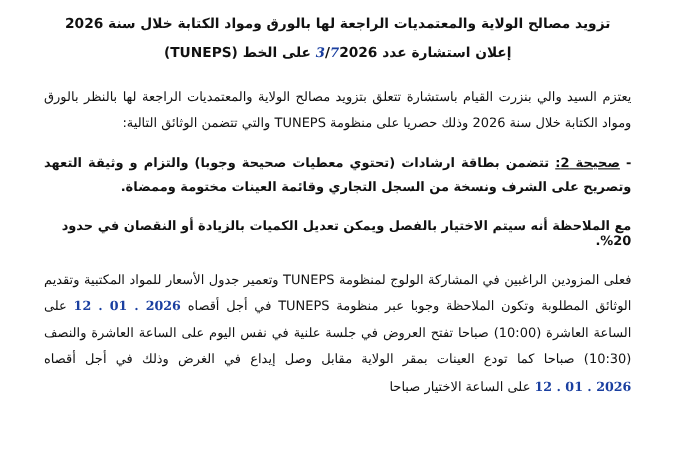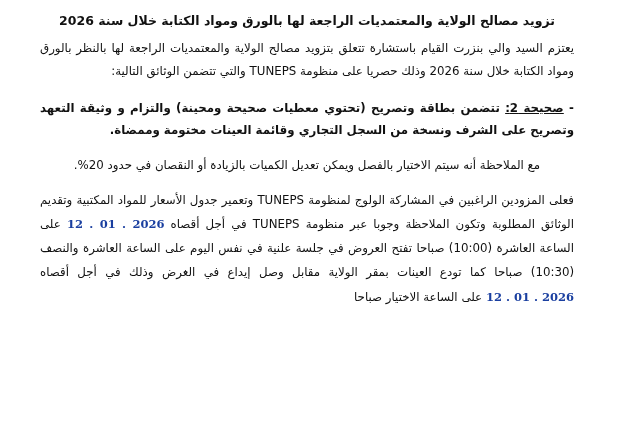--- a/index.html
+++ b/index.html
@@ -48,40 +48,40 @@
     font-size: 12px;
   }
   .body-par {
     font-size: 11.8px;
     line-height: 1.95;
     text-align: justify;
     text-justify: inter-word;
     margin: 16px 0 0 0;
   }
   .indent-par {
-    margin-top: 6px;
+    margin-top: 22px;
   }
   .doc-line {
     font-size: 11.8px;
     line-height: 1.9;
     margin: 13px 0 0 0;
     text-align: right;
     font-weight: bold;
   }
   .doc-line .lead {
     text-decoration: underline;
   }
   .doc2 {
     text-align: justify;
     margin-top: 14px;
   }
   .note-line {
     font-size: 11.8px;
-    font-weight: normal;
-    text-align: center;
+    font-weight: bold;
+    text-align: right;
     margin: 16px 0 0 0;
   }
   .para-block {
     font-size: 11.8px;
     line-height: 2.05;
     text-align: justify;
     margin: 16px 0 0 0;
   }
   .bottom-cut {
     font-size: 11.8px;
@@ -101,27 +101,32 @@
   }
   .nowrap { white-space: nowrap; }
 </style>
 </head>
 <body>
 
 <div class="page">
 
   <div class="title">تزويد مصالح الولاية والمعتمديات الراجعة لها بالورق ومواد الكتابة خلال سنة 2026</div>
 
+  <div class="subtitle-line">
+    <span>إعلان استشارة عدد</span>
+    <span class="handwrite hw-small">3</span><span>/</span><span class="handwrite hw-small">7</span><span>2026</span>
+    <span>على الخط (TUNEPS)</span>
+  </div>
 
   <div class="body-par indent-par">يعتزم السيد والي بنزرت القيام باستشارة تتعلق بتزويد مصالح الولاية والمعتمديات الراجعة لها بالنظر بالورق ومواد الكتابة خلال سنة 2026 وذلك حصريا على منظومة TUNEPS والتي تتضمن الوثائق التالية:</div>
 
 
   <div class="doc-line doc2">
     - <span class="lead">صحيحة 2:</span>
-    <span>تتضمن بطاقة وتصريح (تحتوي معطيات صحيحة ومحينة) والتزام و وثيقة التعهد وتصريح على الشرف ونسخة من السجل التجاري وقائمة العينات مختومة وممضاة.</span>
+    <span>تتضمن بطاقة ارشادات (تحتوي معطيات صحيحة وجوبا) والتزام و وثيقة التعهد وتصريح على الشرف ونسخة من السجل التجاري وقائمة العينات مختومة وممضاة.</span>
   </div>
 
   <div class="note-line">مع الملاحظة أنه سيتم الاختيار بالفصل ويمكن تعديل الكميات بالزيادة أو النقصان في حدود 20%.</div>
 
   <div class="para-block">
     <span>فعلى المزودين الراغبين في المشاركة الولوج لمنظومة TUNEPS وتعمير جدول الأسعار للمواد المكتبية وتقديم الوثائق المطلوبة وتكون الملاحظة وجوبا عبر منظومة TUNEPS في أجل أقصاه</span>
     <span class="date-blue nowrap">2026 . 01 . 12</span>
     <span>على الساعة العاشرة (10:00) صباحا تفتح العروض في جلسة علنية في نفس اليوم على الساعة العاشرة والنصف (10:30) صباحا كما تودع العينات بمقر الولاية مقابل وصل إيداع في الغرض وذلك في أجل أقصاه</span>
     <span class="date-blue nowrap">2026 . 01 . 12</span>
     <span>على الساعة الاختيار صباحا</span>

